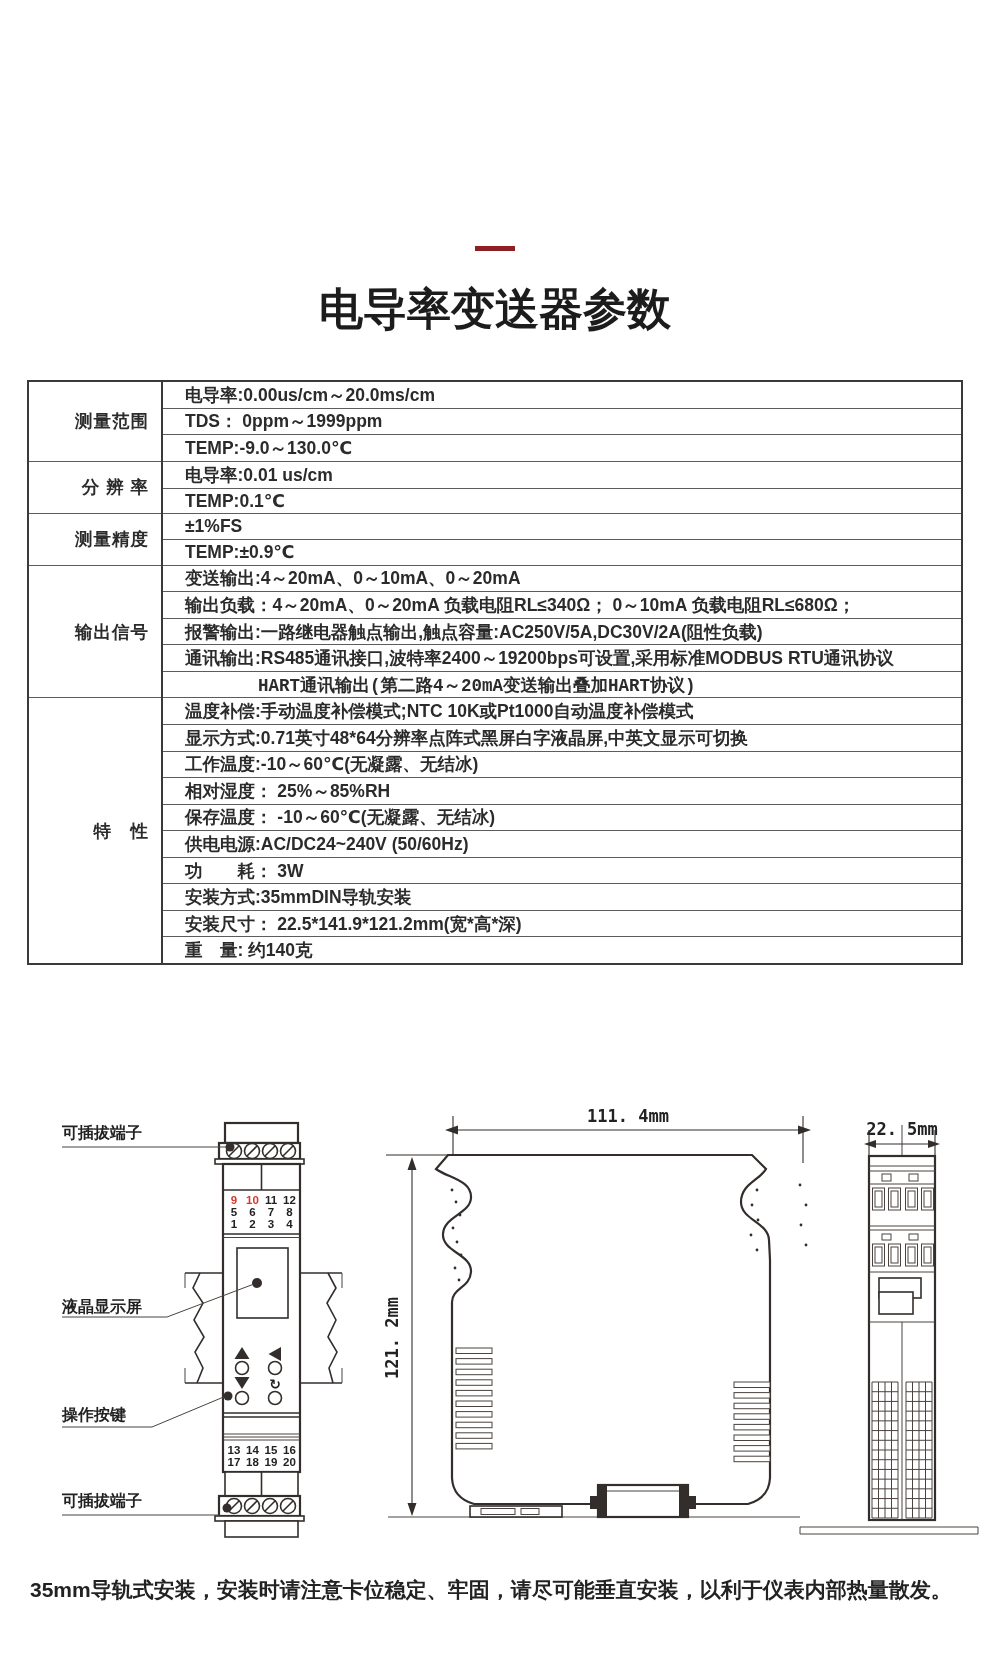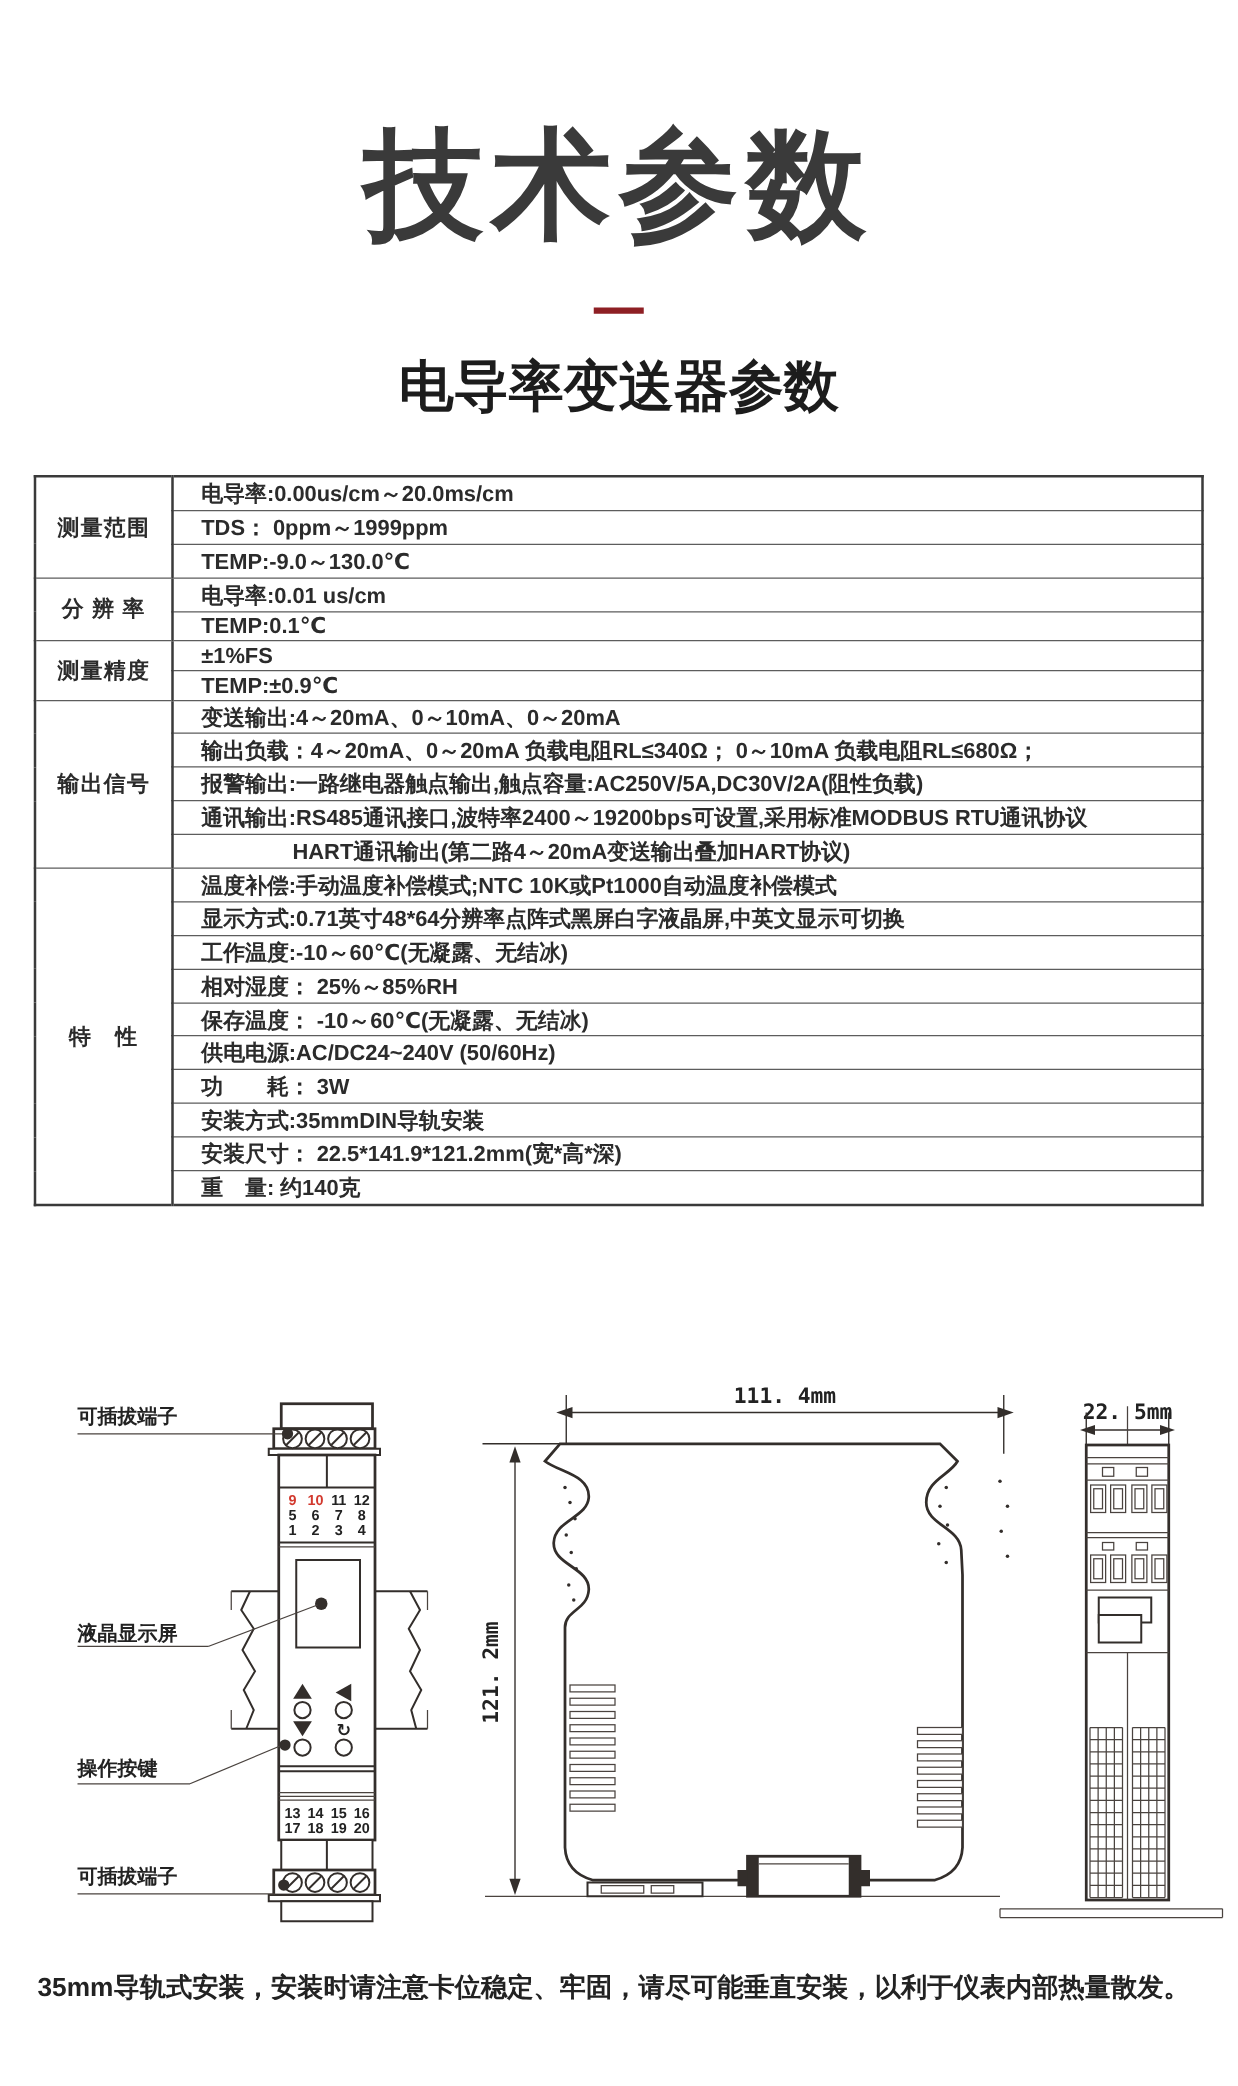--- a/index.html
+++ b/index.html
@@ -10,23 +10,23 @@
       font-size:96px;font-weight:900;letter-spacing:6px;color:#3a3a3a;line-height:1.1;}
   .accent-dash{position:absolute;top:246px;left:475px;width:40px;height:5px;background:#8e1f24;}
   .subtitle{position:absolute;top:280px;left:0;width:100%;text-align:center;
       font-size:44px;font-weight:800;color:#1c1c1c;}
   
   .spec-wrap{position:absolute;top:380px;left:27px;}
   table.spec{border-collapse:collapse;table-layout:fixed;width:936px;height:585px;
       border:2.5px solid #3a3a3a;}
   table.spec th,table.spec td{border:1.6px solid #5c5c5c;font-size:17.5px;font-weight:600;
       color:#2b2b2b;white-space:nowrap;overflow:hidden;}
-  table.spec th{width:108px;text-align:center;padding:0;letter-spacing:1px;border-right:2px solid #3a3a3a;}
+  table.spec th{width:108px;text-align:right;padding:12px;letter-spacing:1px;border-right:2px solid #3a3a3a;}
   table.spec td{padding:0 0 0 22px;}
-  table.spec td.indent{padding-left:95px;}
+  table.spec td.indent{padding-left:95px;font-family:Liberation Mono, monospace;}
   
   .diagram-svg{position:absolute;top:1030px;left:0;}
   .ln{stroke:#332e2b;stroke-width:1.6;fill:none;}
   .ln2{stroke:#332e2b;stroke-width:2.2;fill:none;}
   .thin{stroke:#4a433f;stroke-width:1;fill:none;}
   .dim{stroke:#332e2b;stroke-width:1.1;fill:none;}
   .fillw{fill:#ffffff;}
   .dark{fill:#332e2b;}
   text.callout{font-size:16px;font-weight:800;fill:#222;font-family:"Liberation Sans","DejaVu Sans",sans-serif;}
   text.dimtxt{font-size:17px;font-weight:600;fill:#222;text-anchor:middle;
@@ -37,21 +37,20 @@
   text.glyph{font-size:14px;font-weight:900;fill:#222;text-anchor:middle;}
   
   .footer-note{position:absolute;top:1576px;left:30px;width:940px;font-size:21px;
       font-weight:600;color:#222;}
 </style>
 </head>
 <body>
 
 <div class="page">
 
-  <div class="main-title">技术参数</div>
   <div class="accent-dash"></div>
   <div class="subtitle">电导率变送器参数</div>
 
   <div class="spec-wrap">
     <table class="spec">
       <tbody>
           <tr>
             <th rowspan="3">测量范围</th>
             <td>电导率:0.00us/cm～20.0ms/cm</td>
           </tr>

